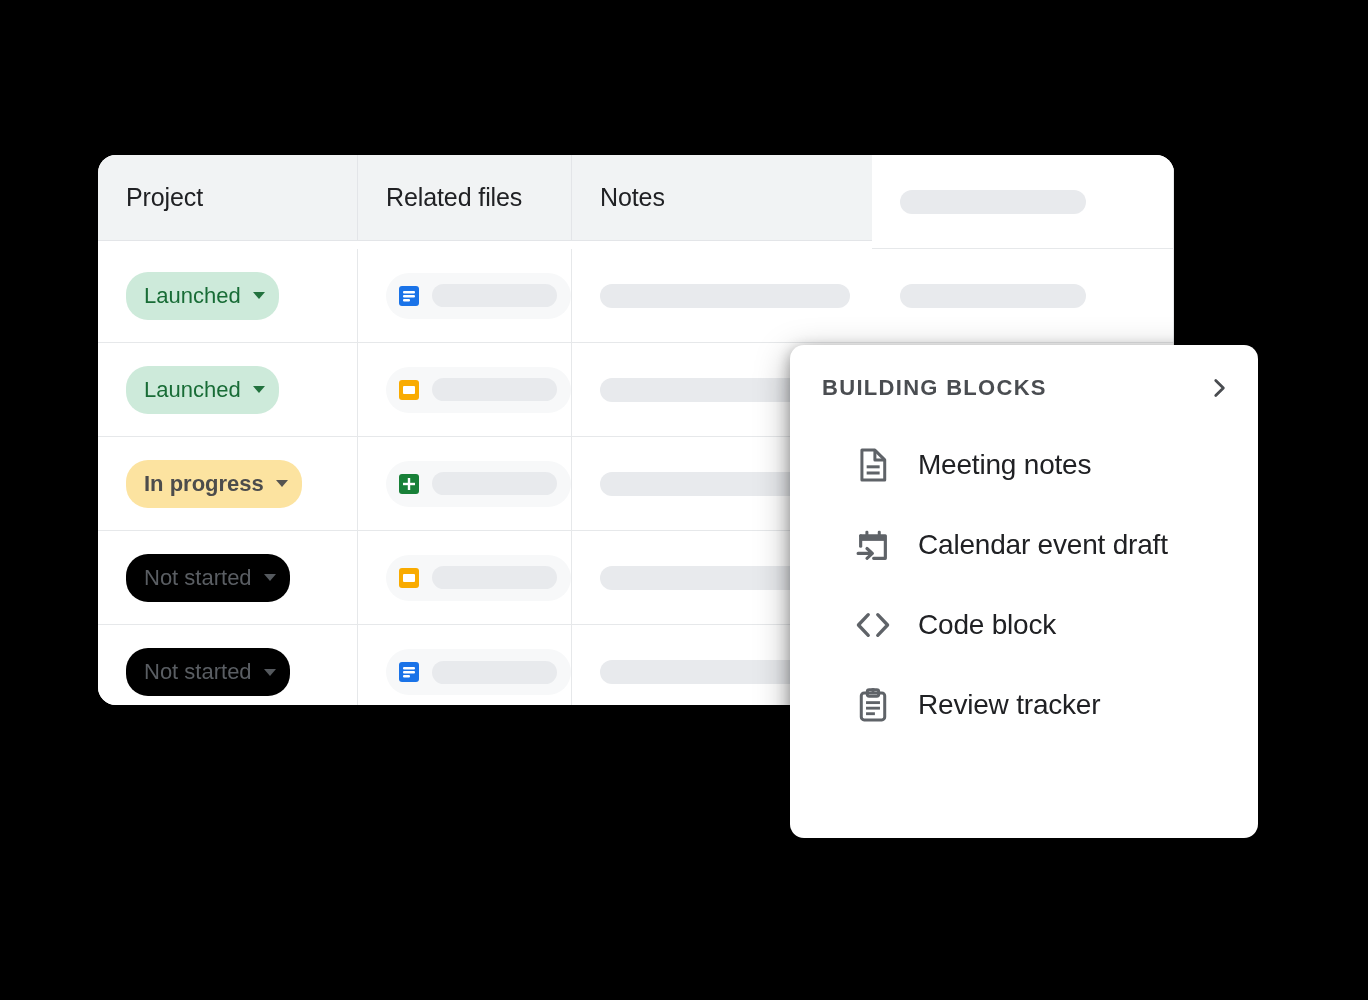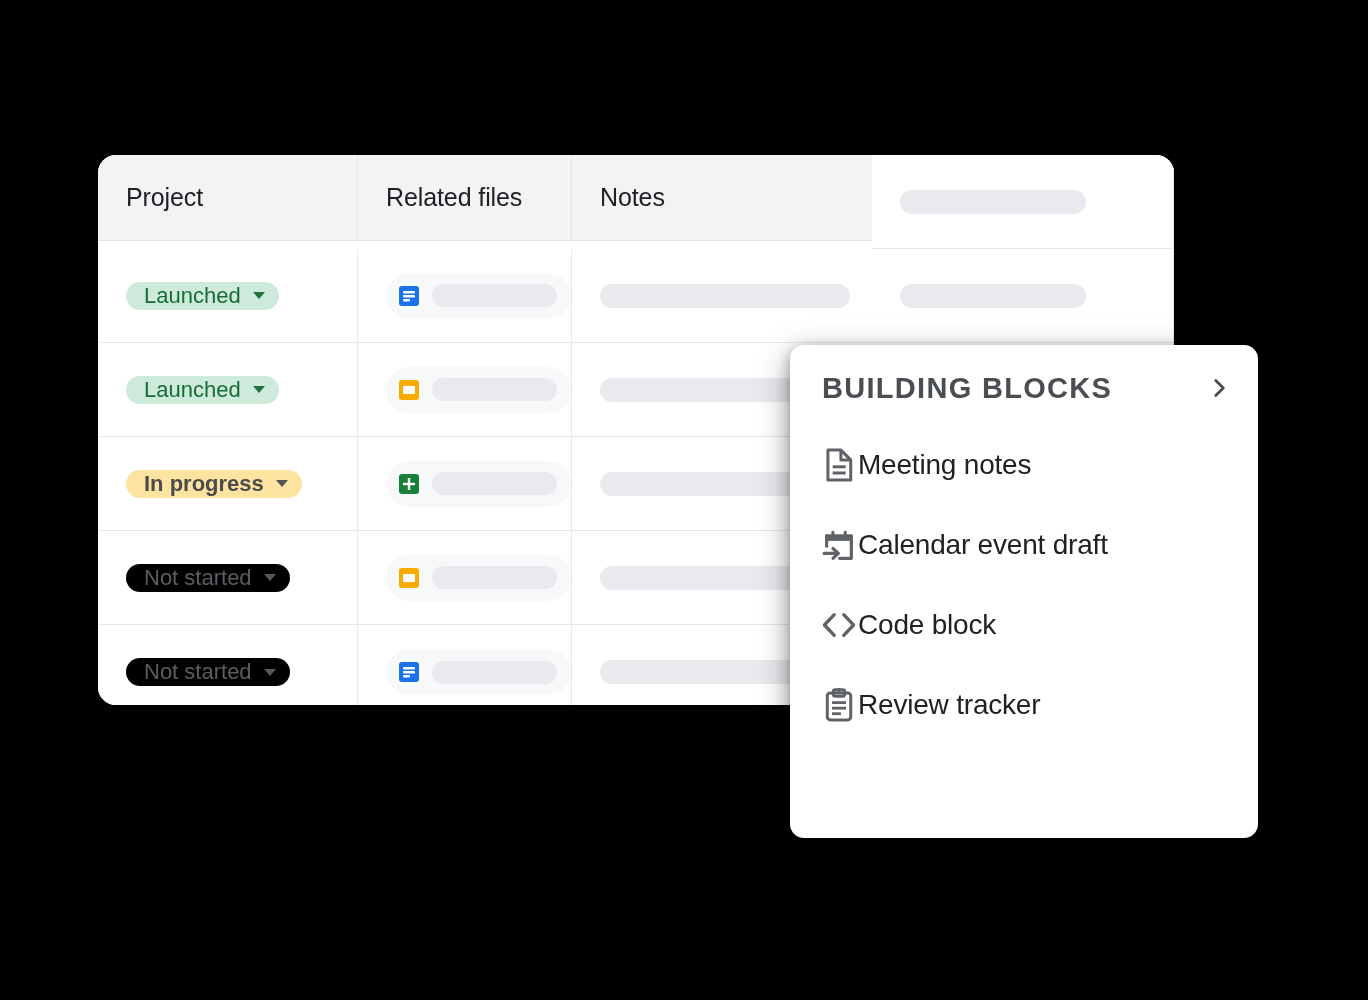--- a/index.html
+++ b/index.html
@@ -70,21 +70,21 @@
   }
   .skel-project { width: 186px; }
   .skel-notes   { width: 250px; }
   .skel-file    { flex: 1; height: 23px; }
 
   
   .chip {
     display: inline-flex;
     align-items: center;
     gap: 10px;
-    height: 28px;
+    height: 48px;
     padding: 0 14px 0 18px;
     border-radius: 22px;
     font-size: 22px;
     white-space: nowrap;
   }
   .chip.launched     { background: #cdeada; color: #186c36; }
   .chip.inprogress   { background: #fce3a0; color: #4c4c4c; font-weight: bold; }
   .chip.notstarted   { background: #000000; color: #5a5e63; }
 
   .caret {
@@ -124,33 +124,35 @@
   }
 
   .panel-head {
     display: flex;
     align-items: center;
     justify-content: space-between;
     height: 74px;
     padding: 0 26px 0 32px;
   }
   .panel-head-title {
-    font-size: 29px;
+    font-size: 22px;
     font-weight: bold;
     letter-spacing: 1.3px;
     color: #4a4d51;
   }
   .chev-right { width: 26px; height: 26px; display:block; }
 
   .menu-item {
     display: flex;
     align-items: center;
+    gap: 26px;
     height: 80px;
     padding: 0 0 0 30px;
     cursor: default;
+    margin-left: 34px;
   }
   .menu-item.active { background: #f1f3f4; }
   .menu-ico { width: 38px; height: 38px; flex: none; display:block; }
   .menu-label {
     font-size: 28px;
     color: #202124;
     letter-spacing: -0.2px;
   }
   .menu-item.active .menu-label { color: #16181a; }
 </style>

